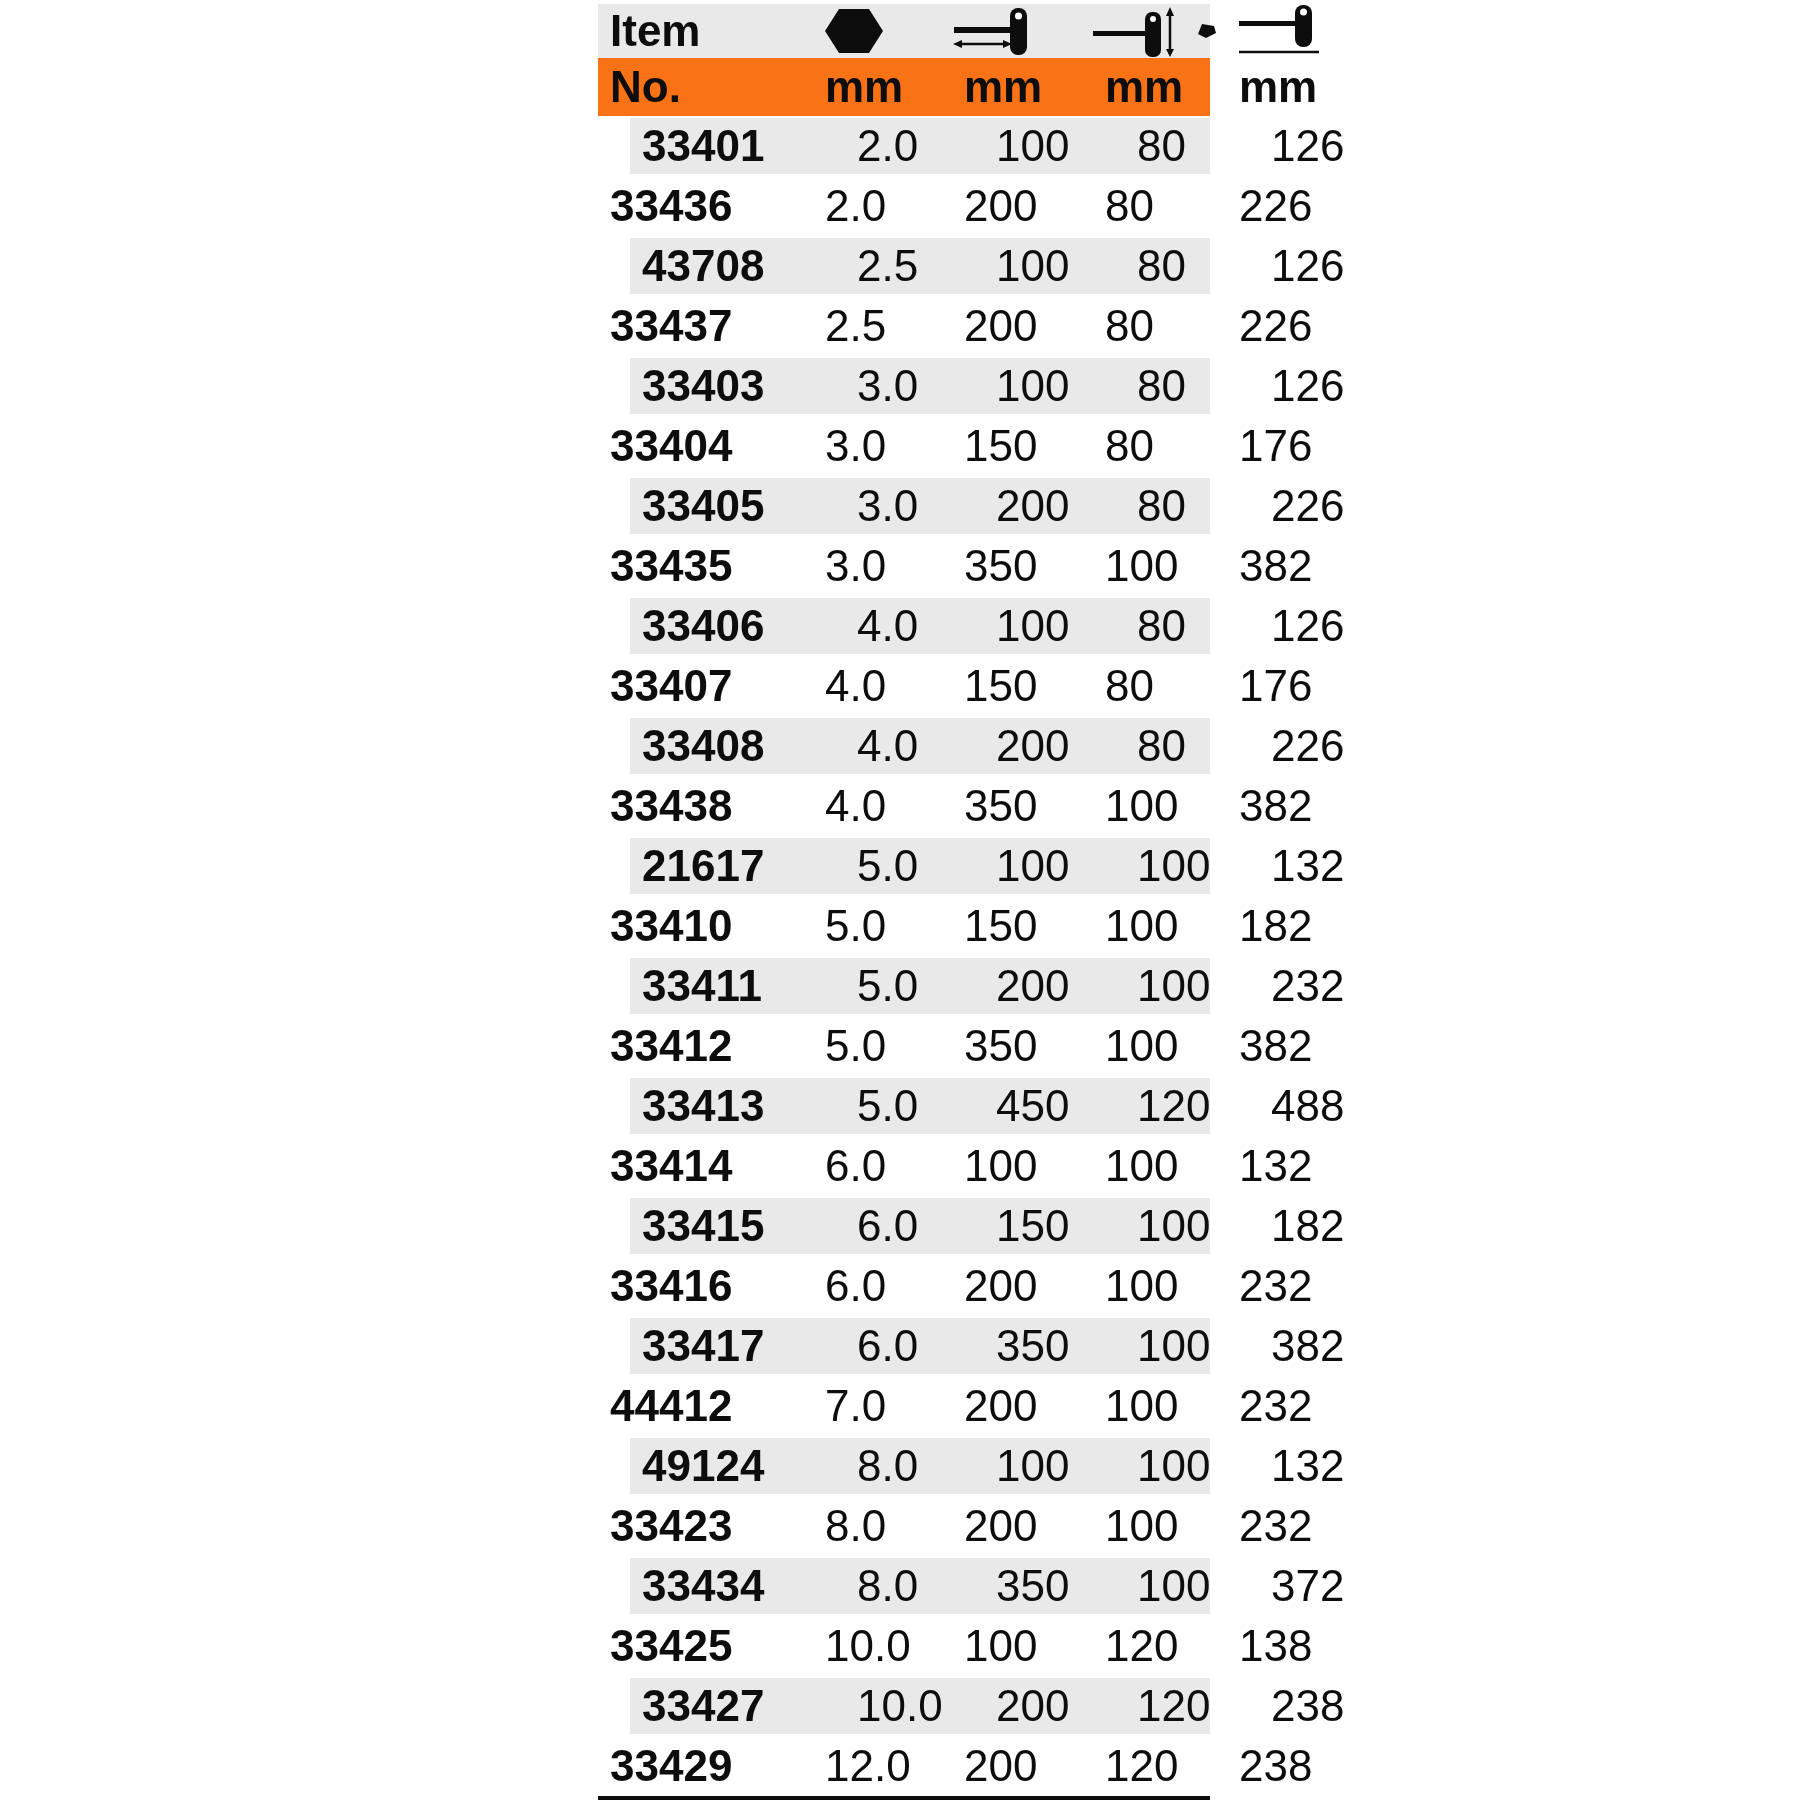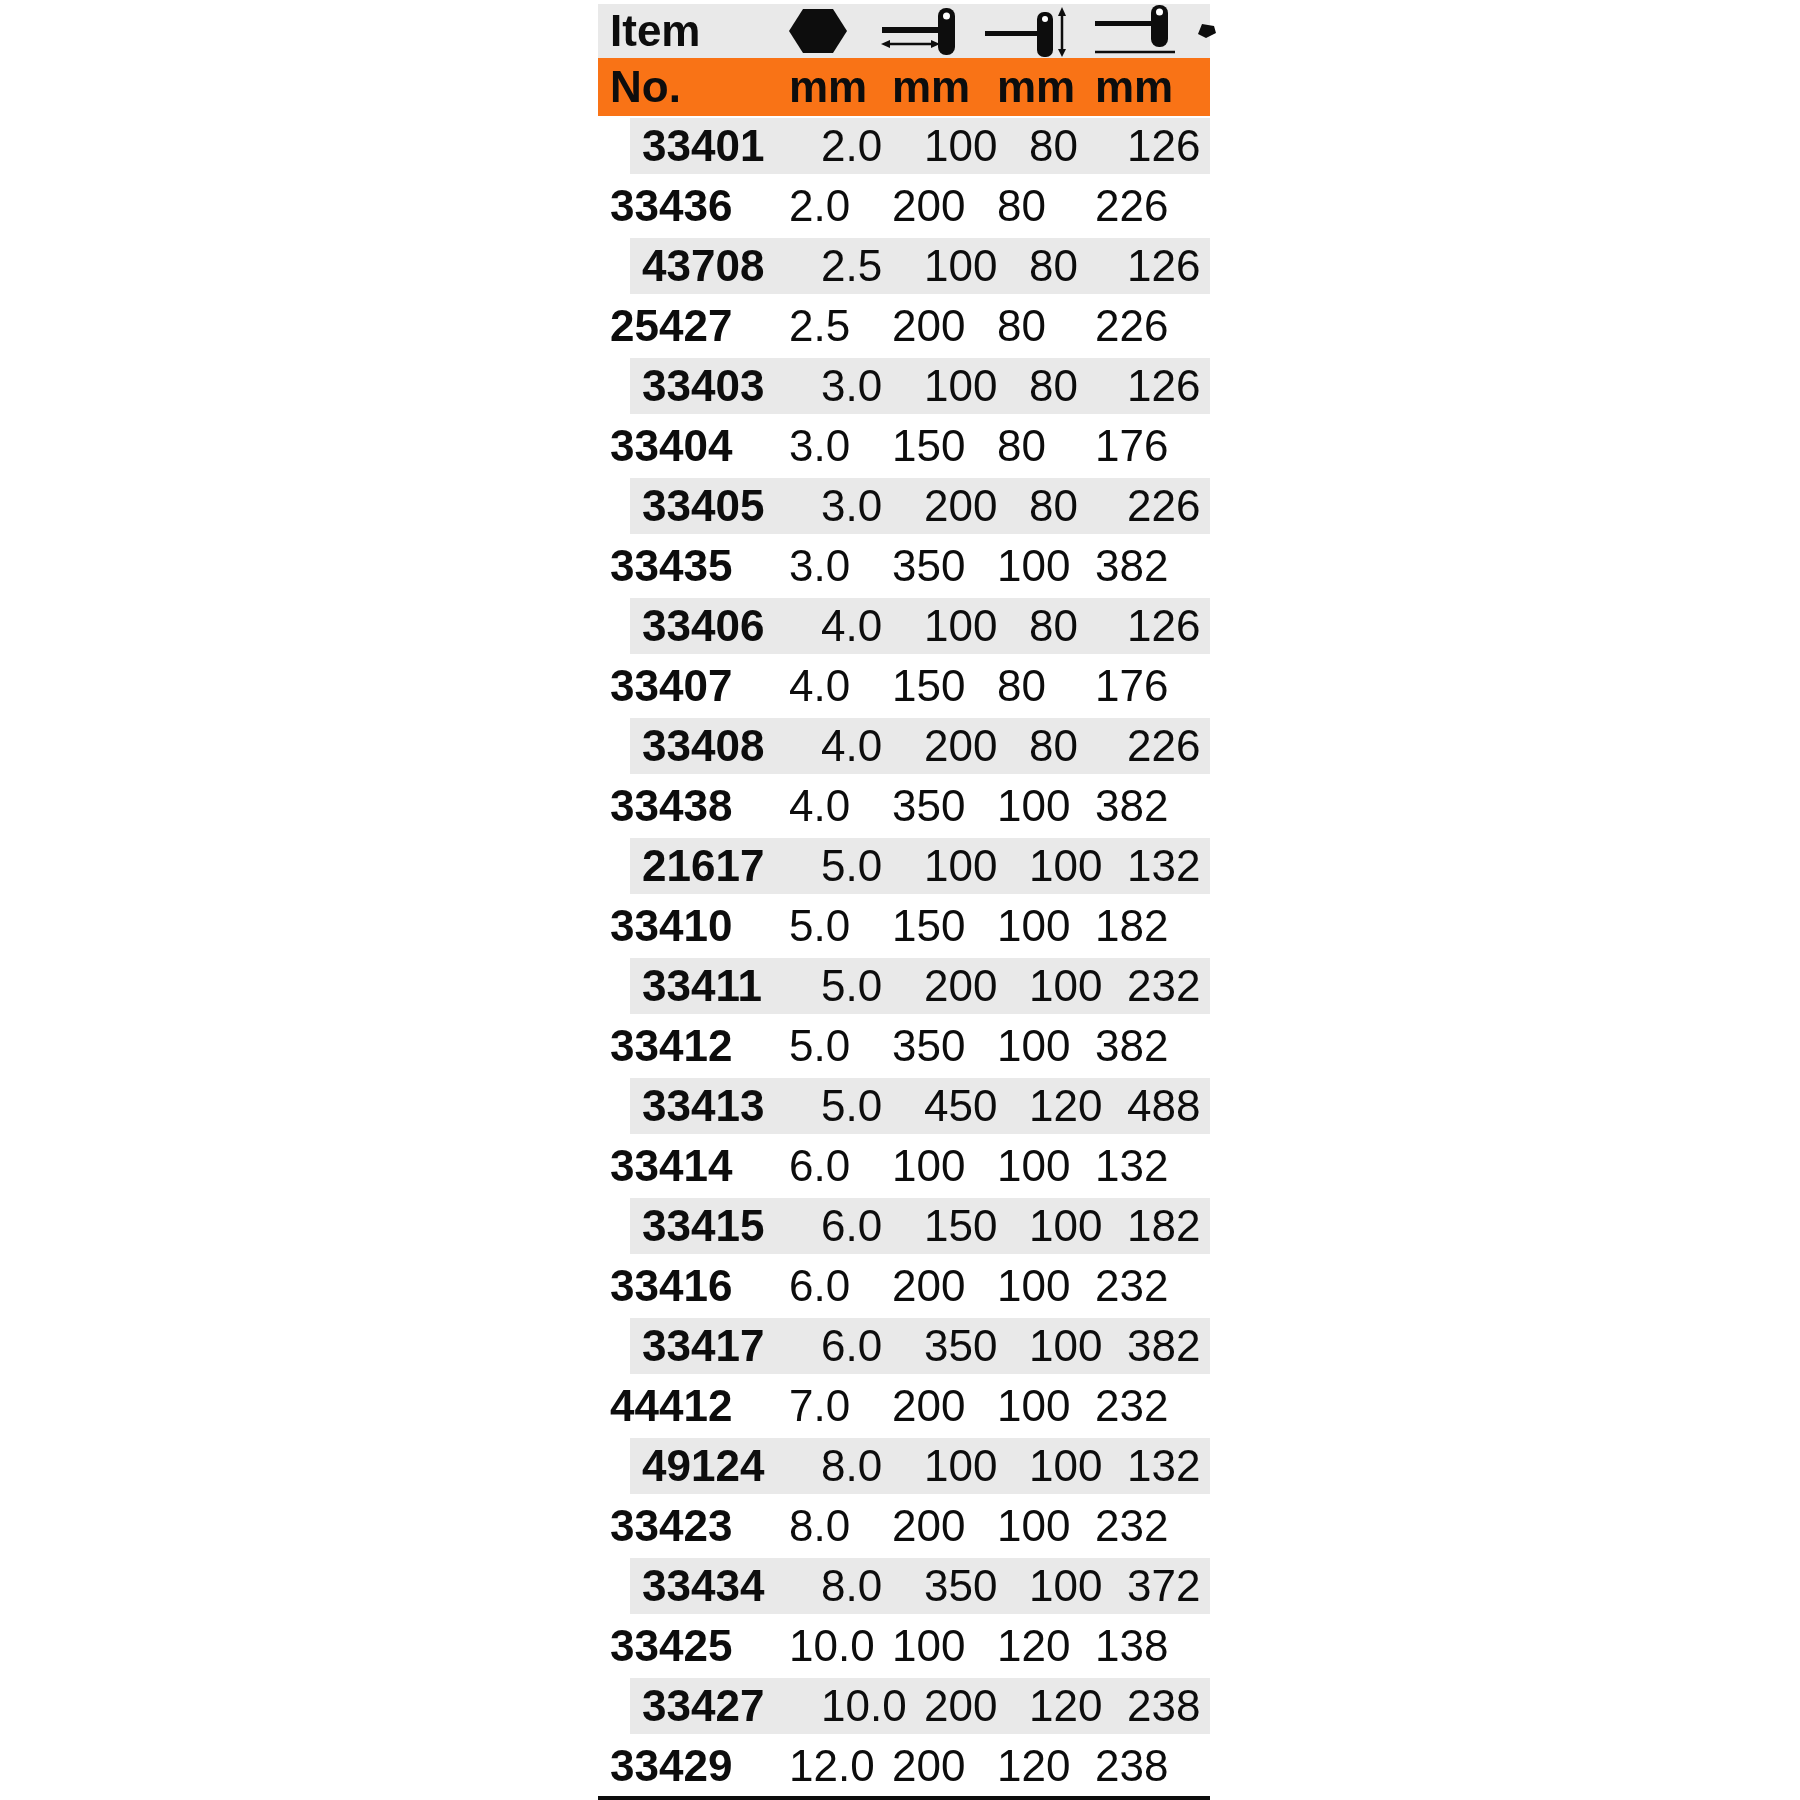--- a/index.html
+++ b/index.html
@@ -9,20 +9,21 @@
   }
   .spec-table{
     position:absolute;left:598px;top:4px;width:612px;
   }
   .row{
     display:grid;
     grid-template-columns:191px 103px 105px 98px 1fr;
     align-items:center;
     height:60px;
     box-sizing:border-box;
+    gap:36px;
   }
   .row .c{padding-left:12px;}
   .row .c2,.row .c3,.row .c4,.row .c5{padding-left:0;}
   .hdr-icons{
     height:54px;background:#e9e9e9;position:relative;
   }
   .hdr-units{height:58px;background:#f97316;}
   .row.data{font-size:44px;font-weight:400;}
   .row.data.g{
     background:#e9e9e9;
@@ -131,21 +132,21 @@
         <div class="c c5"><span>226</span></div>
       </div>
       <div class="row data g">
         <div class="c c1"><span class="bold">43708</span></div>
         <div class="c c2"><span>2.5</span></div>
         <div class="c c3"><span>100</span></div>
         <div class="c c4"><span>80</span></div>
         <div class="c c5"><span>126</span></div>
       </div>
       <div class="row data">
-        <div class="c c1"><span class="bold">25427</span></div>
+        <div class="c c1"><span class="bold">33437</span></div>
         <div class="c c2"><span>2.5</span></div>
         <div class="c c3"><span>200</span></div>
         <div class="c c4"><span>80</span></div>
         <div class="c c5"><span>226</span></div>
       </div>
       <div class="row data g">
         <div class="c c1"><span class="bold">33403</span></div>
         <div class="c c2"><span>3.0</span></div>
         <div class="c c3"><span>100</span></div>
         <div class="c c4"><span>80</span></div>

